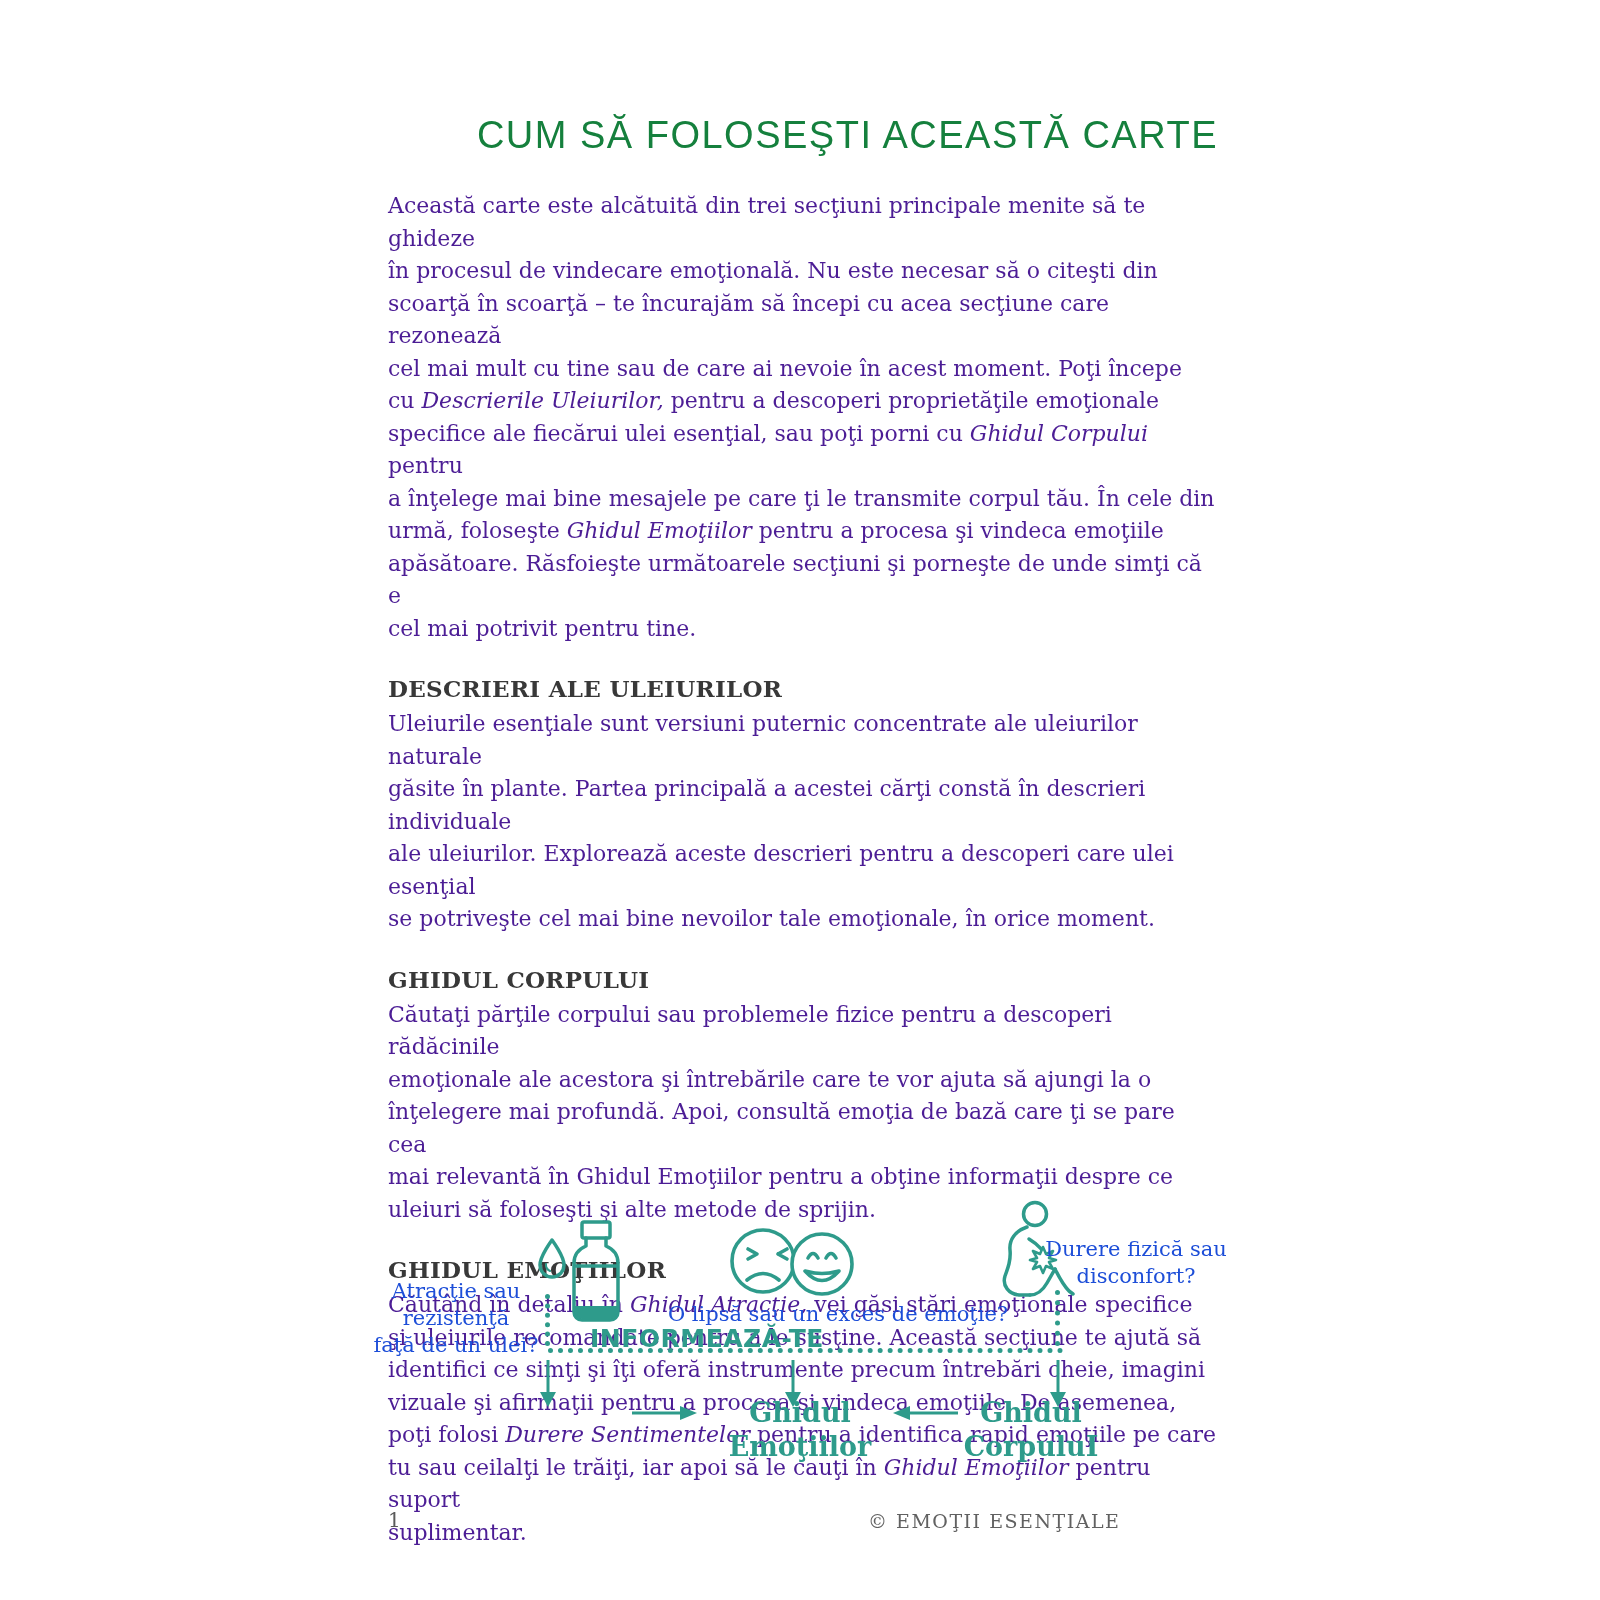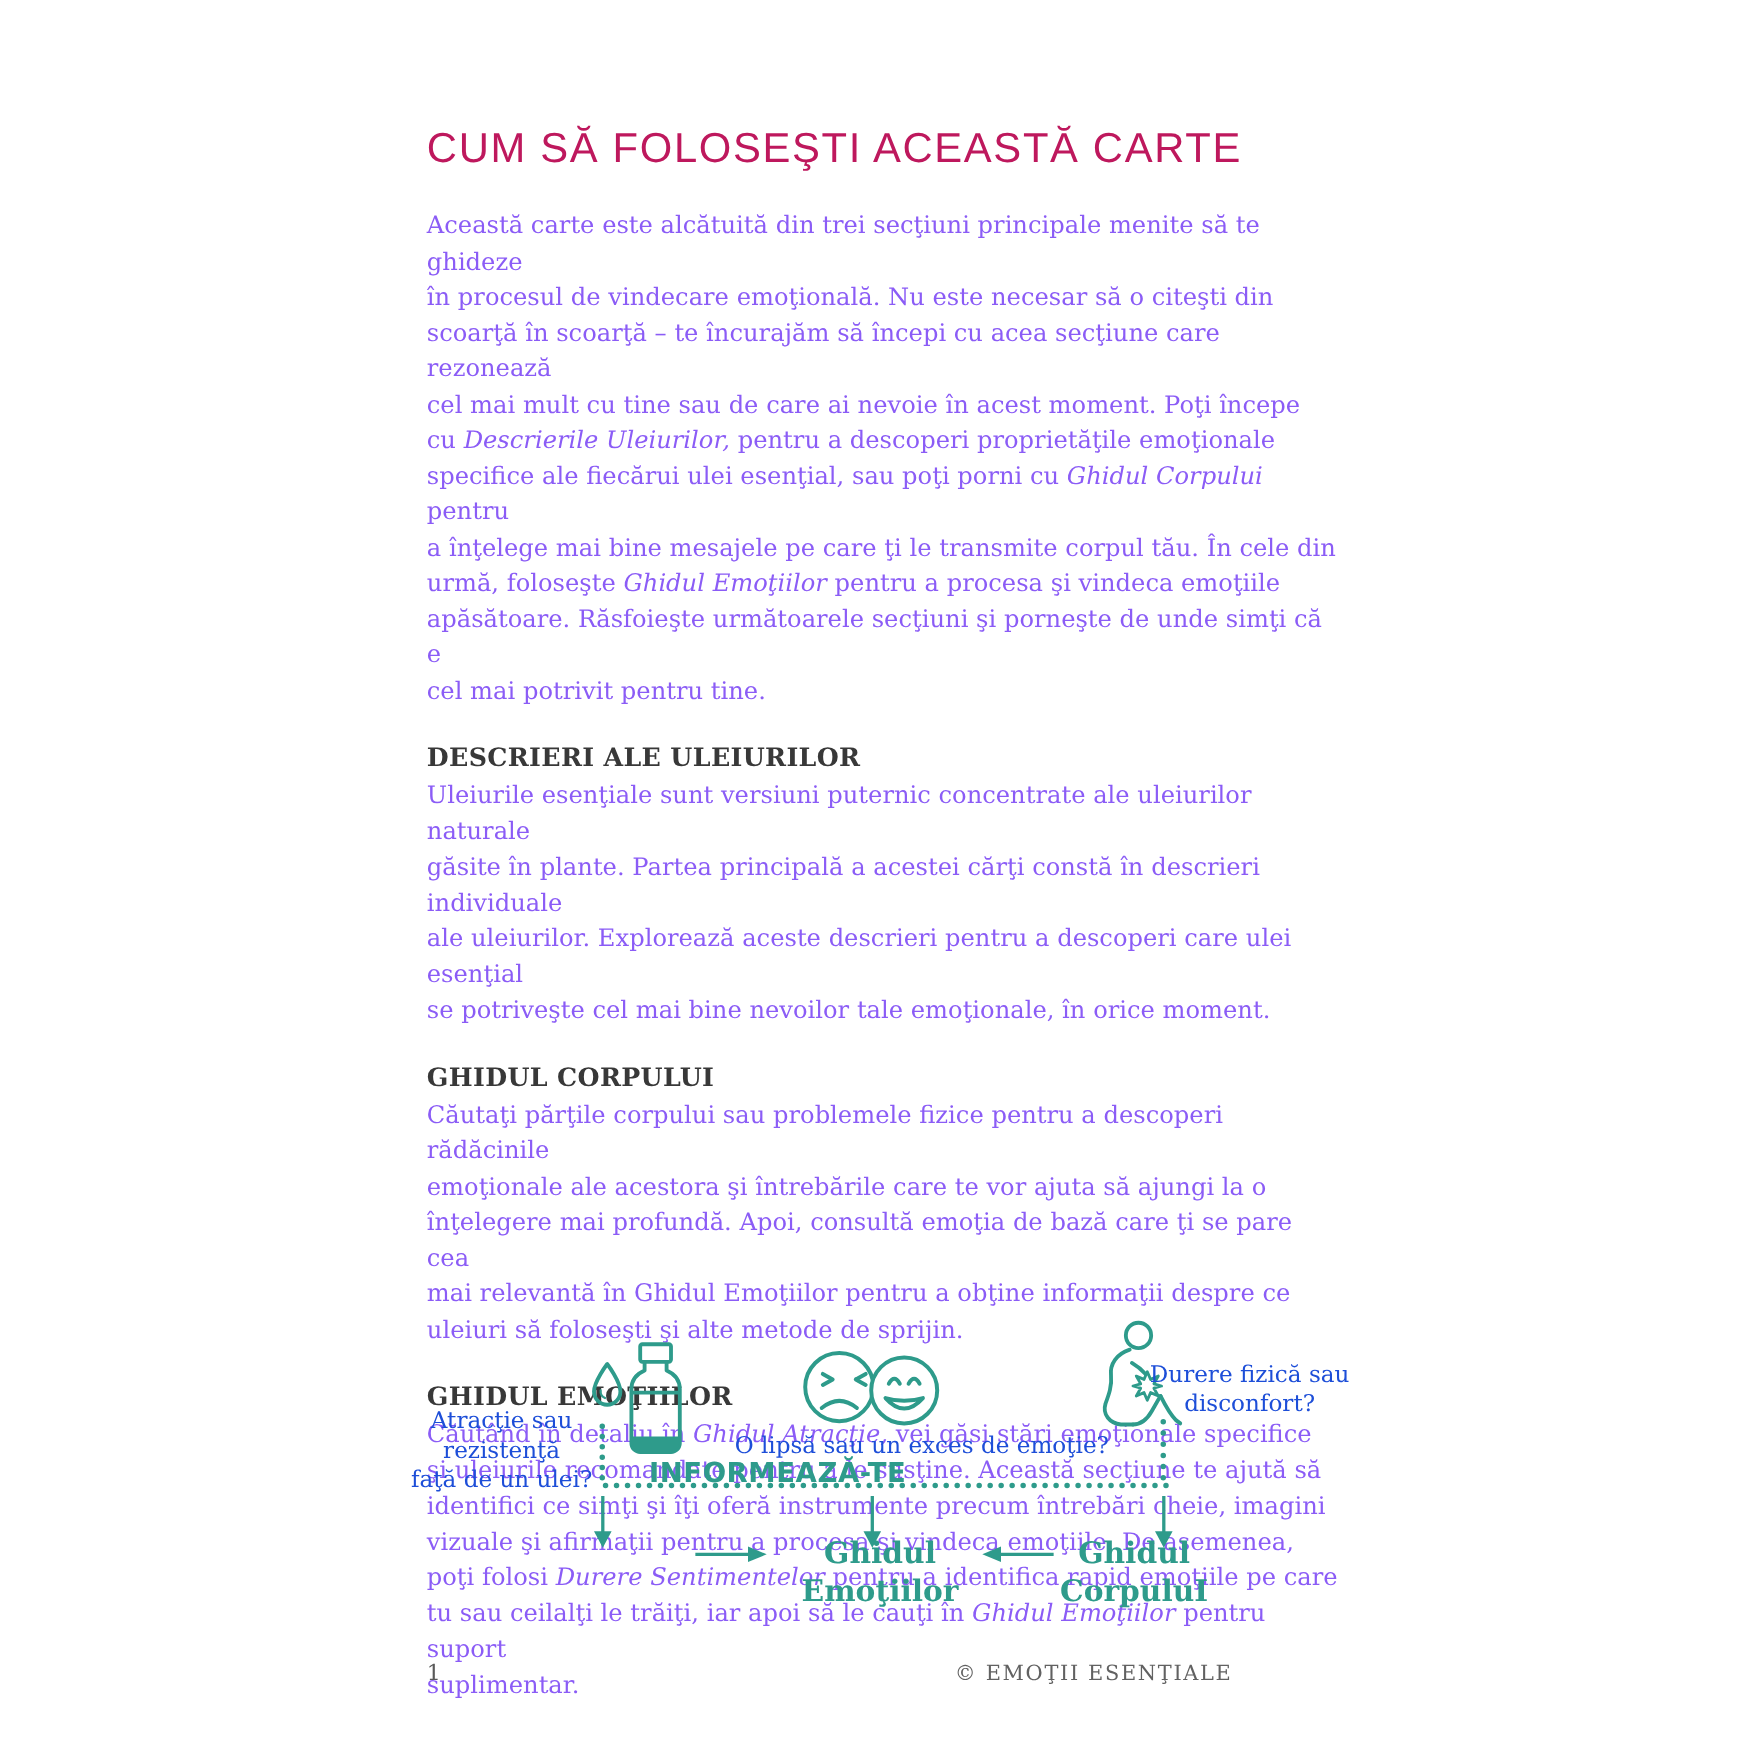--- a/index.html
+++ b/index.html
@@ -1,21 +1,21 @@
 <!DOCTYPE html>
 <html><head>
 <meta charset="utf-8">
 <style>
   html,body{margin:0;padding:0;background:#ffffff;}
   .page{position:relative;width:1600px;height:1600px;background:#ffffff;overflow:hidden;
         font-family:"DejaVu Serif",serif;color:#4e4e4e;}
   .content{position:absolute;left:388px;top:112px;width:830px;}
   .title{font-family:"Liberation Sans",sans-serif;font-weight:400;font-size:38px;line-height:46px;
-         letter-spacing:1.5px;color:#be185d;text-align:left;margin:0 0 32px 0;}
-  .para{font-size:22px;line-height:32.5px;margin:0;white-space:pre-wrap;color:#8b5cf6;}
+         letter-spacing:1.5px;color:#15803d;text-align:right;margin:0 0 32px 0;}
+  .para{font-size:22px;line-height:32.5px;margin:0;white-space:pre-wrap;color:#4c1d95;}
   .sec-head{font-size:23px;line-height:27px;margin:30px 0 6px 0;color:#383838;font-weight:bold;
             letter-spacing:0.3px;font-family:"DejaVu Serif",serif;}
   
   .diagram{position:absolute;left:0;top:1192px;width:1600px;height:330px;}
   .dg{position:absolute;}
   .dcap{position:absolute;font-size:21px;line-height:27px;color:#1d4ed8;text-align:center;white-space:pre-line;}
   .action{position:absolute;font-family:"DejaVu Sans",sans-serif;font-weight:bold;font-size:25px;
           color:#2e9b8b;text-align:left;letter-spacing:0.5px;}
   .vdots{position:absolute;width:0;border-left:5px dotted #2e9b8b;}
   .hdots{position:absolute;height:0;border-top:5px dotted #2e9b8b;}

